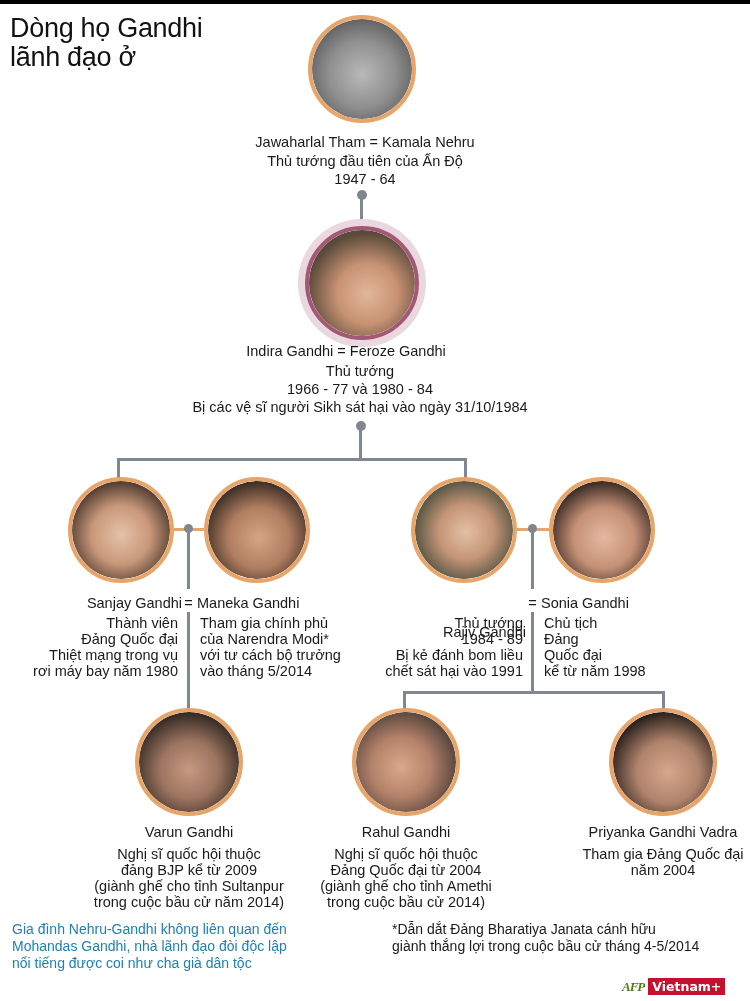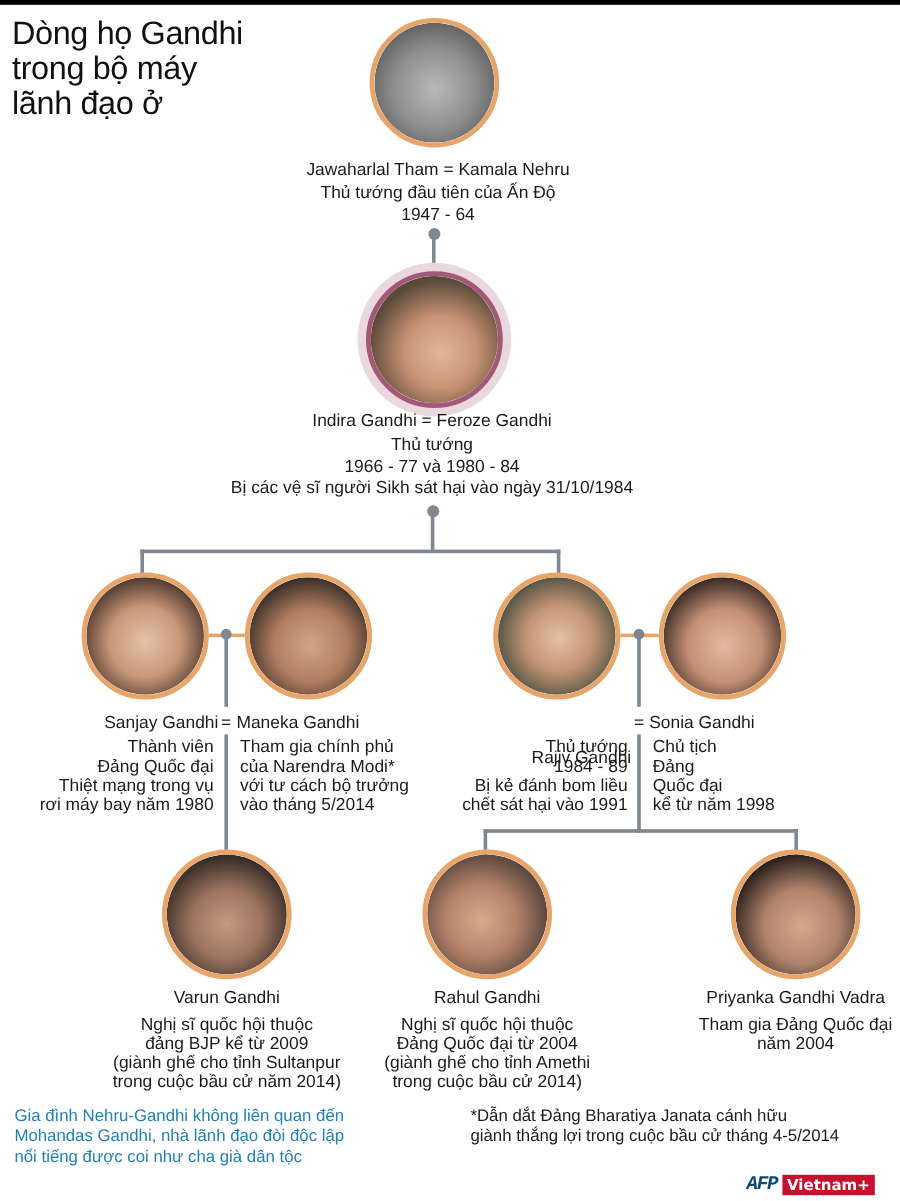--- a/index.html
+++ b/index.html
@@ -30,49 +30,48 @@
   .indira {
     border-color: #a45877;
   }
   .txt { position: absolute; font-size: 14.5px; line-height: 16px; white-space: nowrap; color: #1a1a1a; }
   .c { text-align: center; }
   .r { text-align: right; }
   .l { text-align: left; }
   .note { position: absolute; font-size: 14px; line-height: 16.5px; white-space: nowrap; }
   .blue { color: #1f80b5; }
   .logos { position: absolute; left: 622px; top: 978px; display: flex; align-items: center; gap: 4px; }
-  .afp { font-family: Liberation Mono, monospace; font-weight: bold; font-style: italic; color: #0c4a6e; font-size: 16px; letter-spacing: -1px; }
+  .afp { font-family: Liberation Serif, serif; font-weight: bold; font-style: italic; color: #4d7c0f; font-size: 13px; letter-spacing: -1px; }
   .vnplus { background: #c8102e; color: #fff; font-weight: bold; font-size: 12.5px; padding: 1px 4px; font-family: "DejaVu Sans", sans-serif; }
 </style>
 </head>
 <body>
 
 <div class="topbar"></div>
 
 <div class="title">
   <div>Dòng họ Gandhi</div>
-  <div>trong bộ máy</div>
   <div>lãnh đạo ở</div>
 </div>
 
 <div class="portrait" style="left:308px; top:15px; width:108px; height:108px;">
   <div class="face" style="background: radial-gradient(circle at 50% 55%, #b9b9b9 0%, #8f8f8f 45%, #5a5a5a 80%), #d9d9d9;"></div>
 </div>
 <div class="txt c" style="left:215px; top:134px; width:300px;">Jawaharlal Tham = Kamala Nehru</div>
 <div class="txt c" style="left:215px; top:153px; width:300px;">Thủ tướng đầu tiên của Ấn Độ</div>
 <div class="txt c" style="left:215px; top:171px; width:300px;">1947 - 64</div>
 
 <div class="dot" style="left:357px; top:190px;"></div>
 <div class="line" style="left:360px; top:195px; width:3px; height:30px;"></div>
 
 <div class="indira-outer" style="left:298px; top:219px; width:128px; height:128px;"></div>
 <div class="portrait indira" style="left:305px; top:226px; width:114px; height:114px;">
   <div class="face" style="background: radial-gradient(circle at 55% 60%, #e2b79a 0%, #c89274 35%, #5b4a3a 70%, #3d4a32 100%);"></div>
 </div>
-<div class="txt c" style="left:210px; top:343px; width:300px;">Indira Gandhi = Feroze Gandhi</div>
+<div class="txt c" style="left:196px; top:343px; width:300px;">Indira Gandhi = Feroze Gandhi</div>
 <div class="txt c" style="left:210px; top:363px; width:300px;">Thủ tướng</div>
 <div class="txt c" style="left:210px; top:381px; width:300px;">1966 - 77 và 1980 - 84</div>
 <div class="txt c" style="left:160px; top:399px; width:400px;">Bị các vệ sĩ người Sikh sát hại vào ngày 31/10/1984</div>
 
 <div class="dot" style="left:356px; top:421px;"></div>
 <div class="line" style="left:359px; top:426px; width:3px; height:34px;"></div>
 <div class="line" style="left:117px; top:458px; width:350px; height:3px;"></div>
 <div class="line" style="left:117px; top:458px; width:3px; height:22px;"></div>
 <div class="line" style="left:464px; top:458px; width:3px; height:22px;"></div>
 

